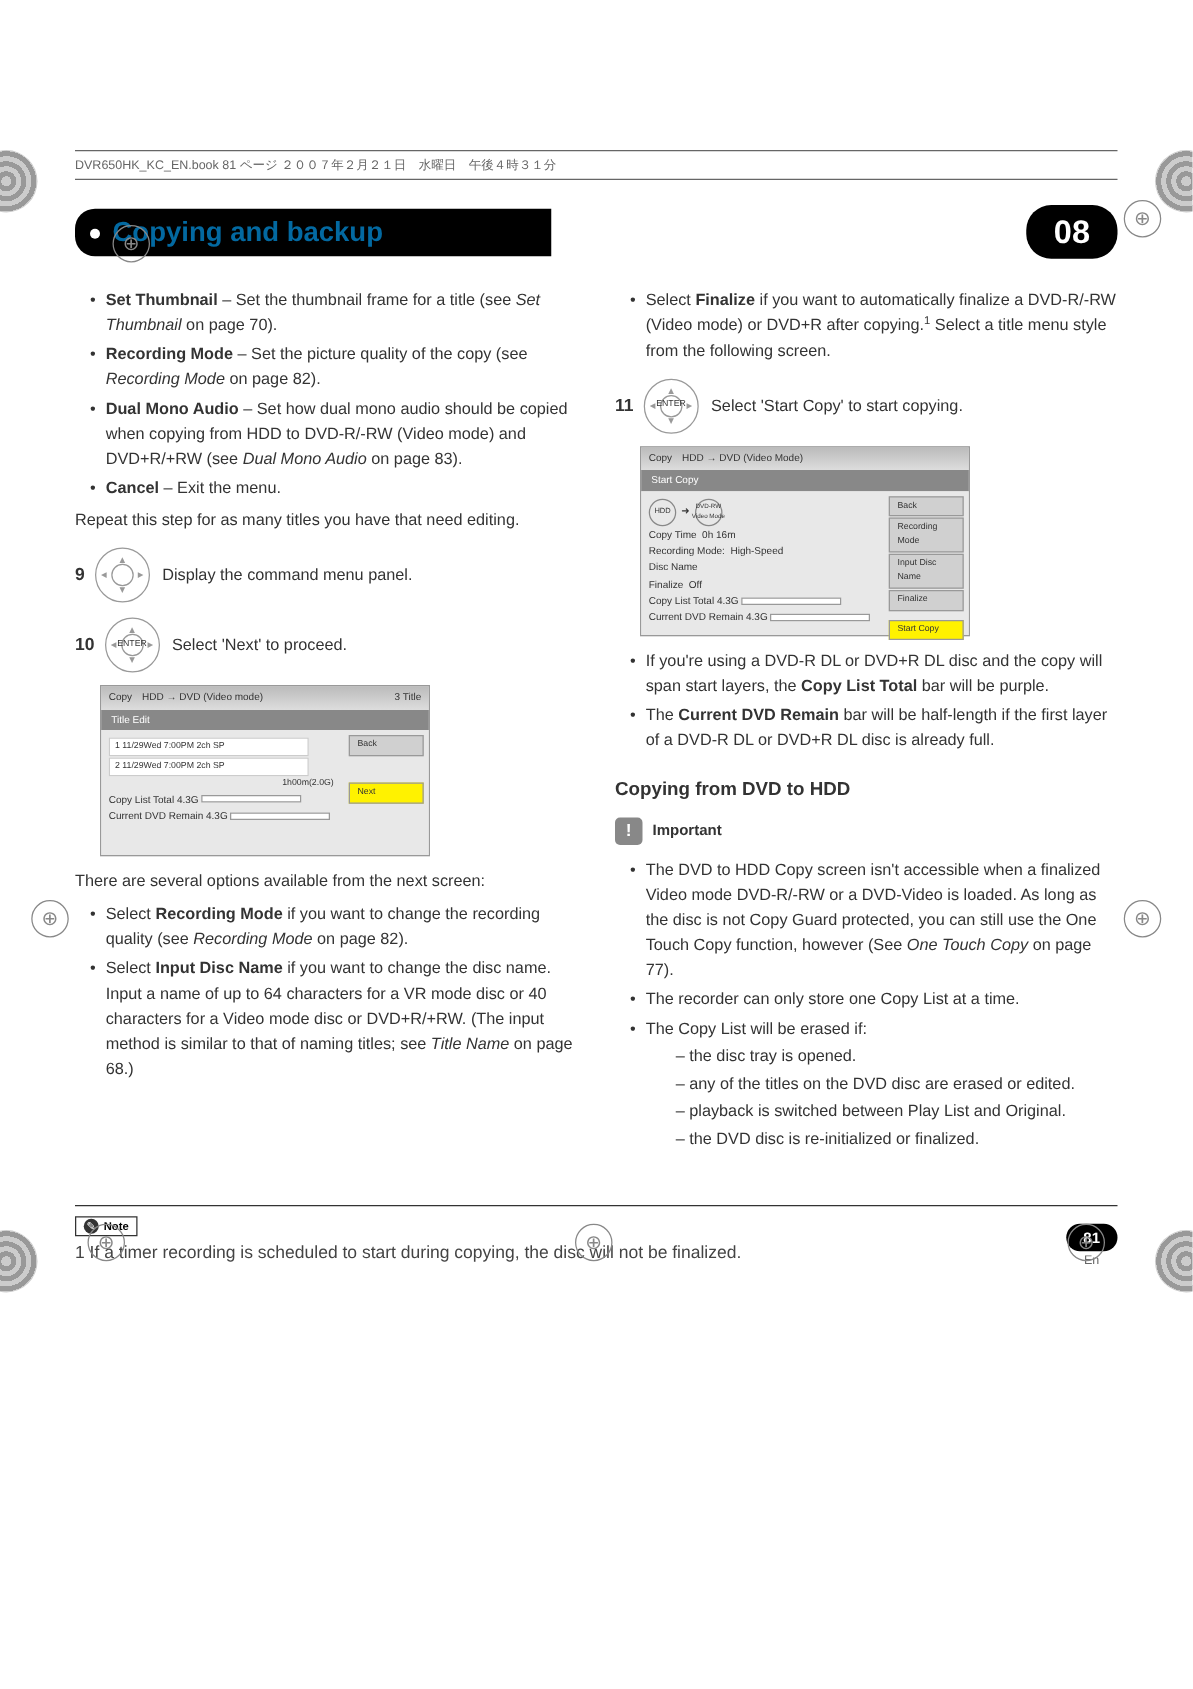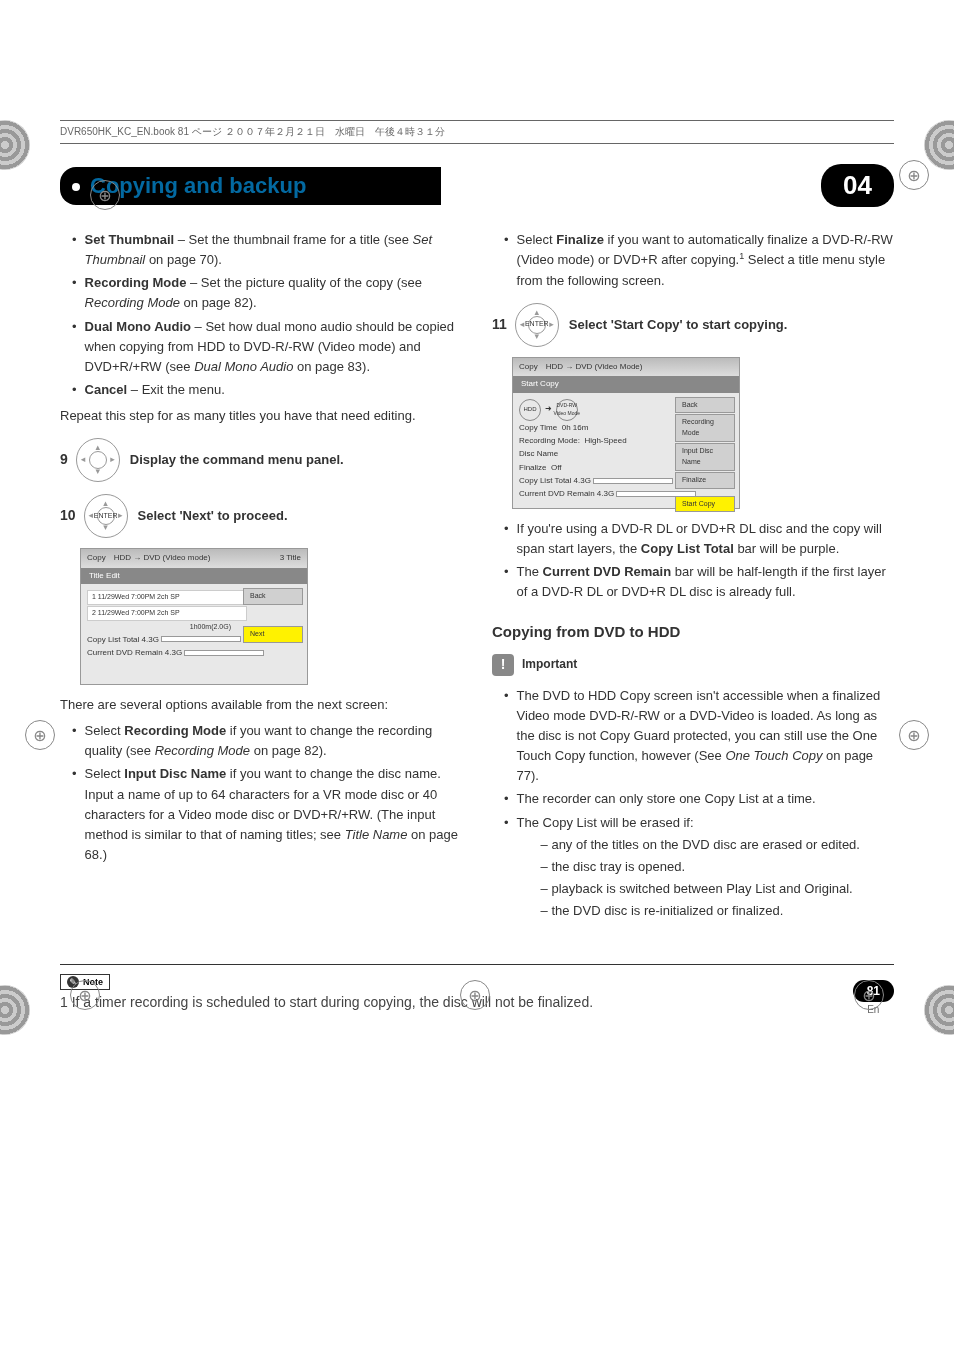--- a/index.html
+++ b/index.html
@@ -124,23 +124,23 @@
       display: flex;
       align-items: center;
       justify-content: center;
       font-size: 7px;
     }
     .remote-btn .arrow {
       position: absolute;
       font-size: 9px;
       color: #999;
     }
-    .step-text { font-weight: bold; }
+    .step-text { font-weight: normal; }
     .screenshot {
-      width: 228px;
+      width: 264px;
       margin: 10px 0 10px 20px;
       border: 1px solid #999;
       background: #e0e0e0;
       font-size: 8px;
     }
     .screenshot-header {
       background: linear-gradient(#bbb, #ddd);
       padding: 3px 6px;
       display: flex;
       gap: 8px;
@@ -313,21 +313,21 @@
 <div class="target-mark" style="top:720px;left:25px">⊕</div>
 <div class="target-mark" style="top:720px;right:25px">⊕</div>
 <div class="target-mark" style="bottom:45px;left:70px">⊕</div>
 <div class="target-mark" style="bottom:45px;left:460px">⊕</div>
 <div class="target-mark" style="bottom:45px;right:70px">⊕</div>
 
 <div class="header-bar">DVR650HK_KC_EN.book  81 ページ  ２００７年２月２１日　水曜日　午後４時３１分</div>
 
 <div class="chapter-banner">
   <div class="chapter-title">Copying and backup</div>
-  <div class="chapter-num">04</div>
+  <div class="chapter-num">08</div>
 </div>
 
 <div class="content">
 
   <div class="col">
     <div class="bullet">
       <span class="bullet-dot">•</span>
       <span><span class="bold">Set Thumbnail</span><span> – Set the thumbnail frame for a title (see </span><span class="italic">Set Thumbnail</span><span> on page 70).</span></span>
     </div>
     <div class="bullet">
@@ -468,22 +468,22 @@
       <span><span>The DVD to HDD Copy screen isn't accessible when a finalized Video mode DVD-R/-RW or a DVD-Video is loaded. As long as the disc is not Copy Guard protected, you can still use the One Touch Copy function, however (See </span><span class="italic">One Touch Copy</span><span> on page 77).</span></span>
     </div>
     <div class="bullet">
       <span class="bullet-dot">•</span>
       <span>The recorder can only store one Copy List at a time.</span>
     </div>
     <div class="bullet">
       <span class="bullet-dot">•</span>
       <div>
         <span>The Copy List will be erased if:</span>
+        <div class="sub-bullet">– the disc tray is opened.</div>
         <div class="sub-bullet">– any of the titles on the DVD disc are erased or edited.</div>
-        <div class="sub-bullet">– the disc tray is opened.</div>
         <div class="sub-bullet">– playback is switched between Play List and Original.</div>
         <div class="sub-bullet">– the DVD disc is re-initialized or finalized.</div>
       </div>
     </div>
   </div>
 </div>
 
 <div class="footer-rule">
   <span class="note-box">
     <span class="note-icon">✎</span>

